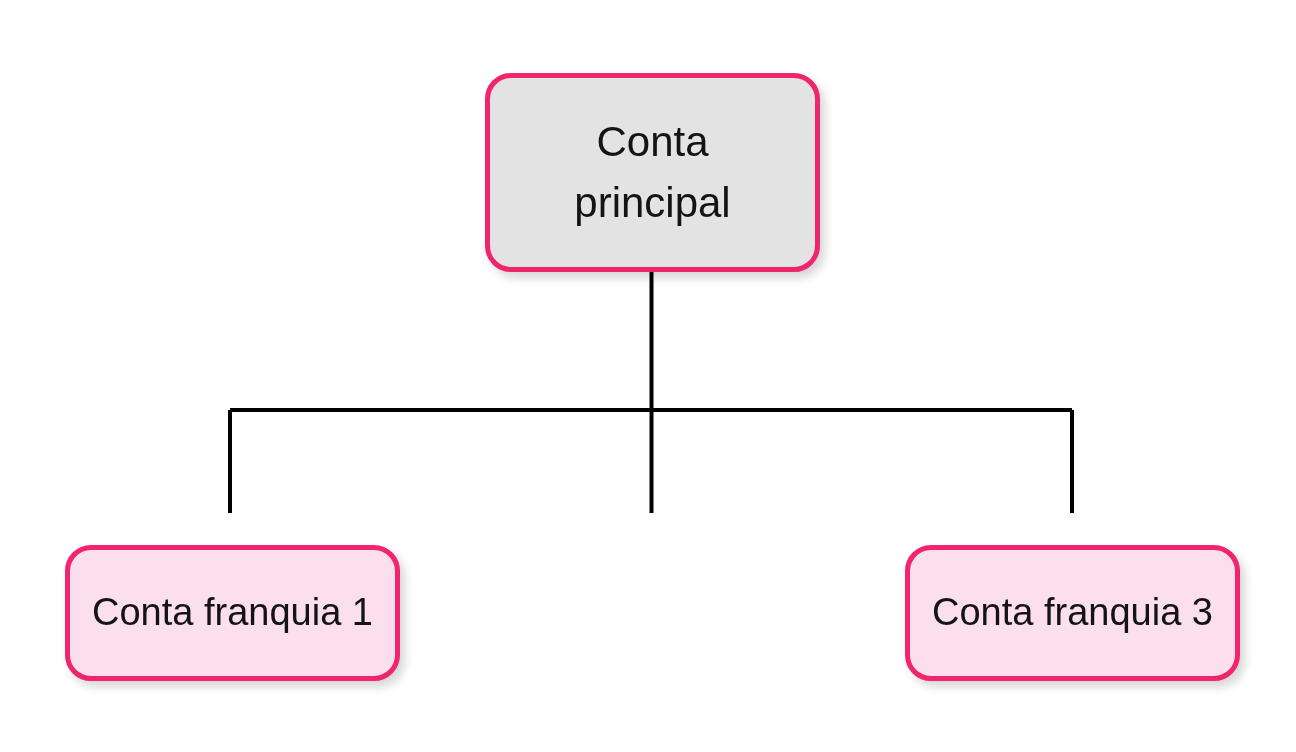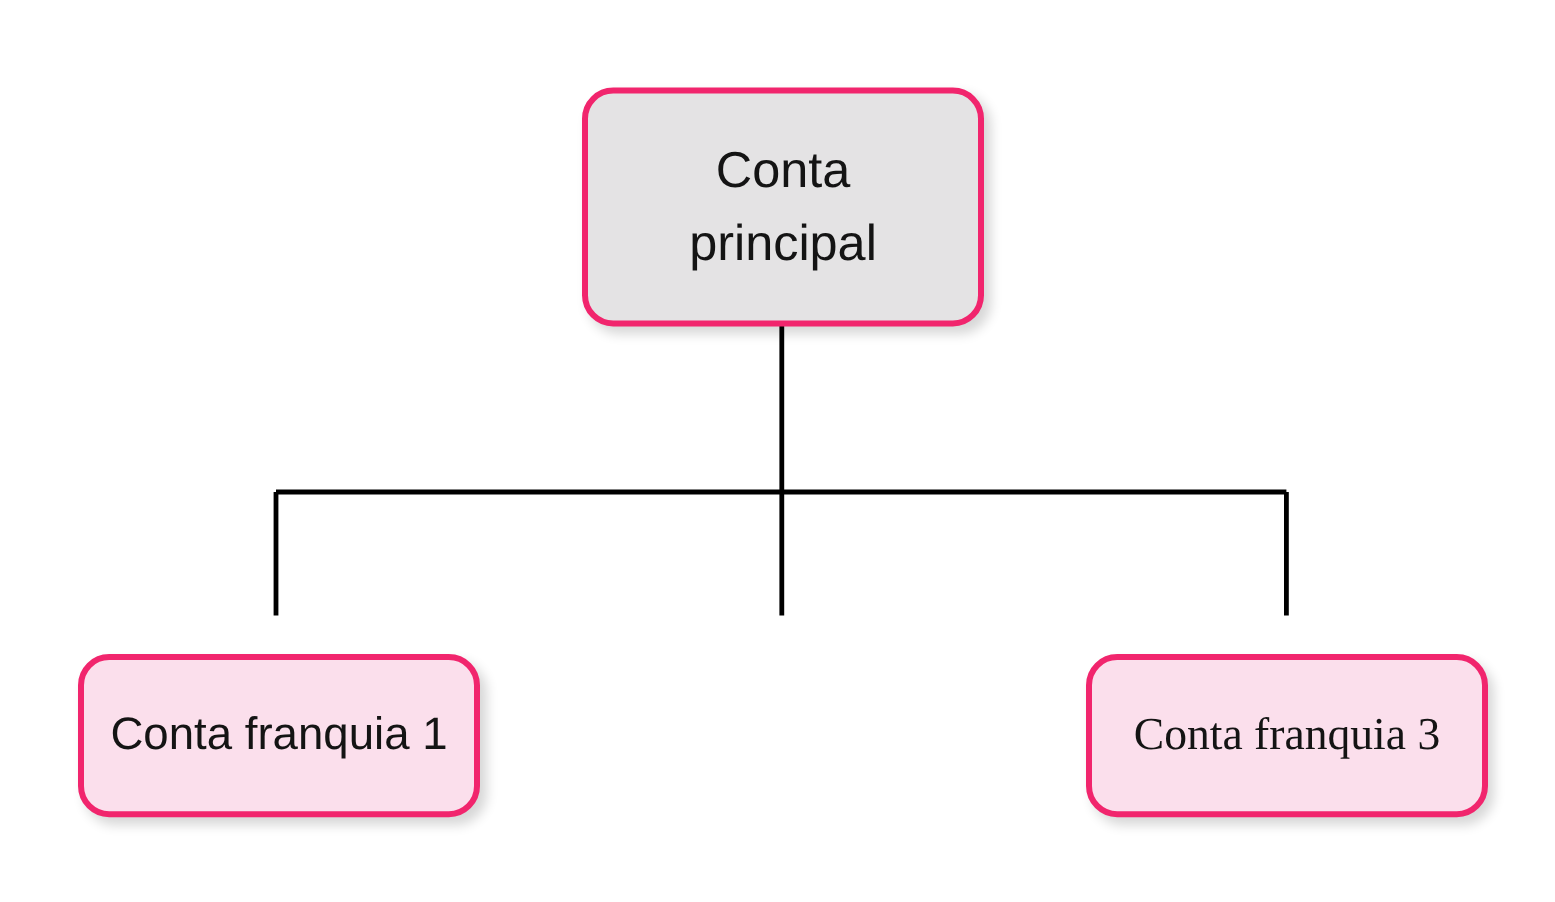--- a/index.html
+++ b/index.html
@@ -60,21 +60,21 @@
     width: 335px;
     height: 136px;
     background: var(--child-fill, #fbdfec);
     font-size: 38px;
     line-height: 1.3;
     white-space: nowrap;
     margin-top: 32px;
   }
   .node-child-1 { left: 65px; }
   .node-child-2 { left: 485px; }
-  .node-child-3 { left: 905px; font-family: Liberation Serif, serif; }
+  .node-child-3 { left: 905px; }
   .label {
     display: inline-block;
   }
 </style>
 </head>
 <body style="--background: #ffffff; --node-border: #f1256d; --root-fill: #e4e3e4; --child-fill: #fbdfec; --connector: #000000; --text: #141414;">
 
 <div class="canvas">
 
   <svg class="connectors" viewBox="0 0 1296 752" xmlns="http://www.w3.org/2000/svg">

